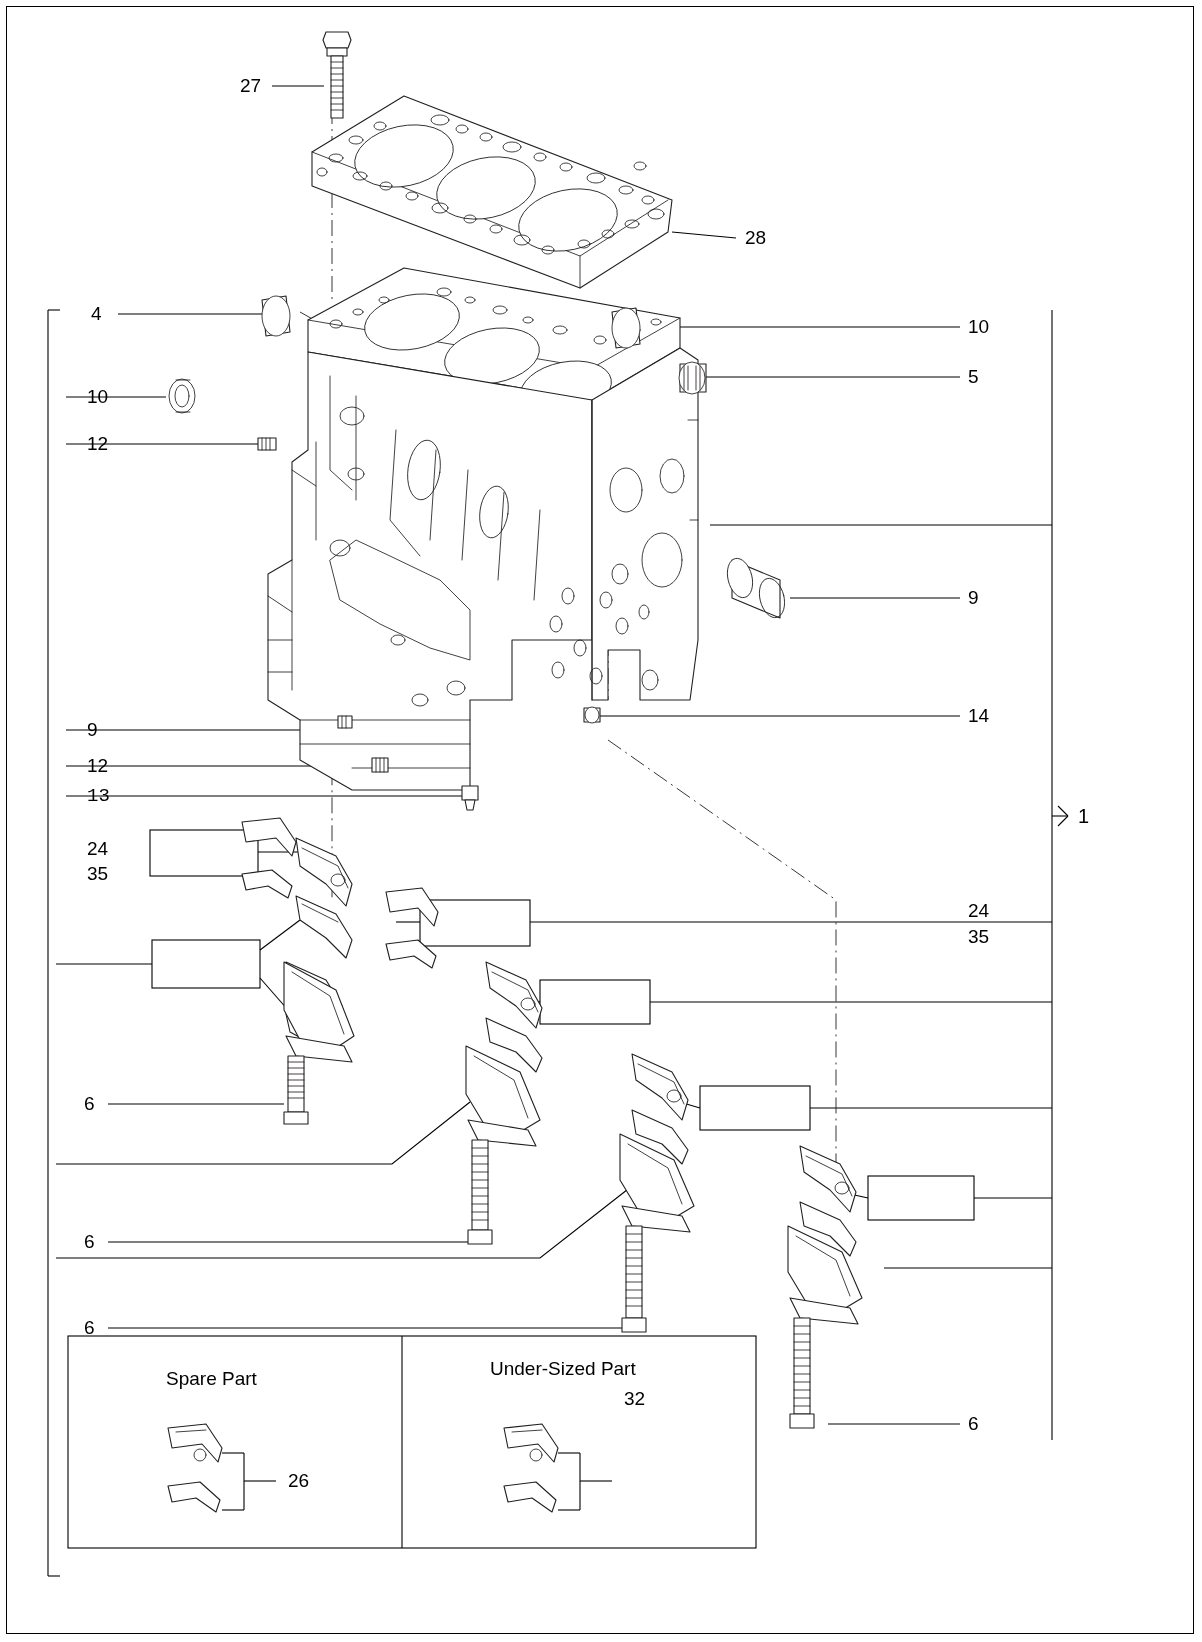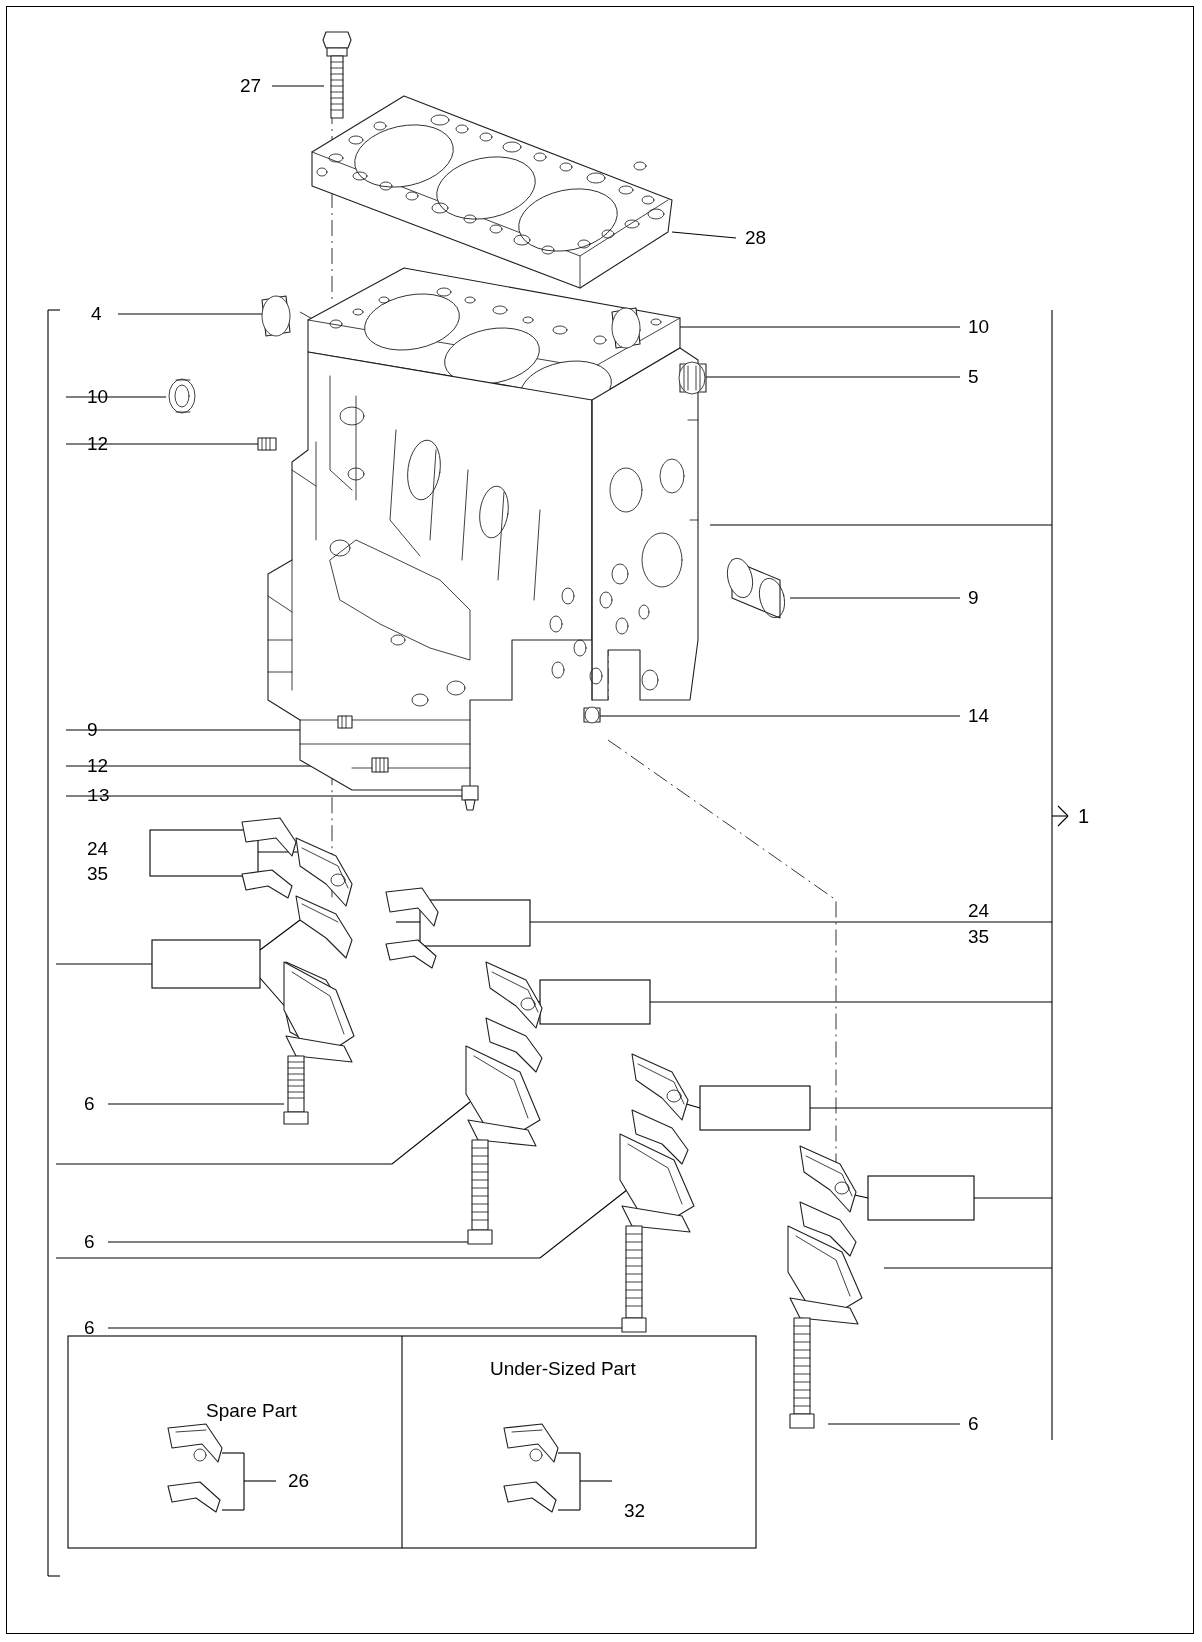--- a/index.html
+++ b/index.html
@@ -453,17 +453,17 @@
   <div class="lbl" style="left:87px; top:838px;">24</div>
   <div class="lbl" style="left:87px; top:863px;">35</div>
   <div class="lbl" style="left:968px; top:900px;">24</div>
   <div class="lbl" style="left:968px; top:926px;">35</div>
   <div class="lbl" style="left:84px; top:1093px;">6</div>
   <div class="lbl" style="left:84px; top:1231px;">6</div>
   <div class="lbl" style="left:84px; top:1317px;">6</div>
   <div class="lbl" style="left:968px; top:1413px;">6</div>
   <div class="lbl big" style="left:1078px; top:805px;">1</div>
 
-  <div class="boxtitle" style="left:166px; top:1400px;margin-left:40px;">Spare  Part</div>
+  <div class="boxtitle" style="left:166px; top:1368px;">Spare  Part</div>
   <div class="boxtitle" style="left:490px; top:1358px;">Under-Sized  Part</div>
   <div class="lbl" style="left:288px; top:1470px;">26</div>
-  <div class="lbl" style="left:624px; top:1500px;">32</div>
+  <div class="lbl" style="left:624px; top:1388px;">32</div>
 </div>
 
 </body></html>

